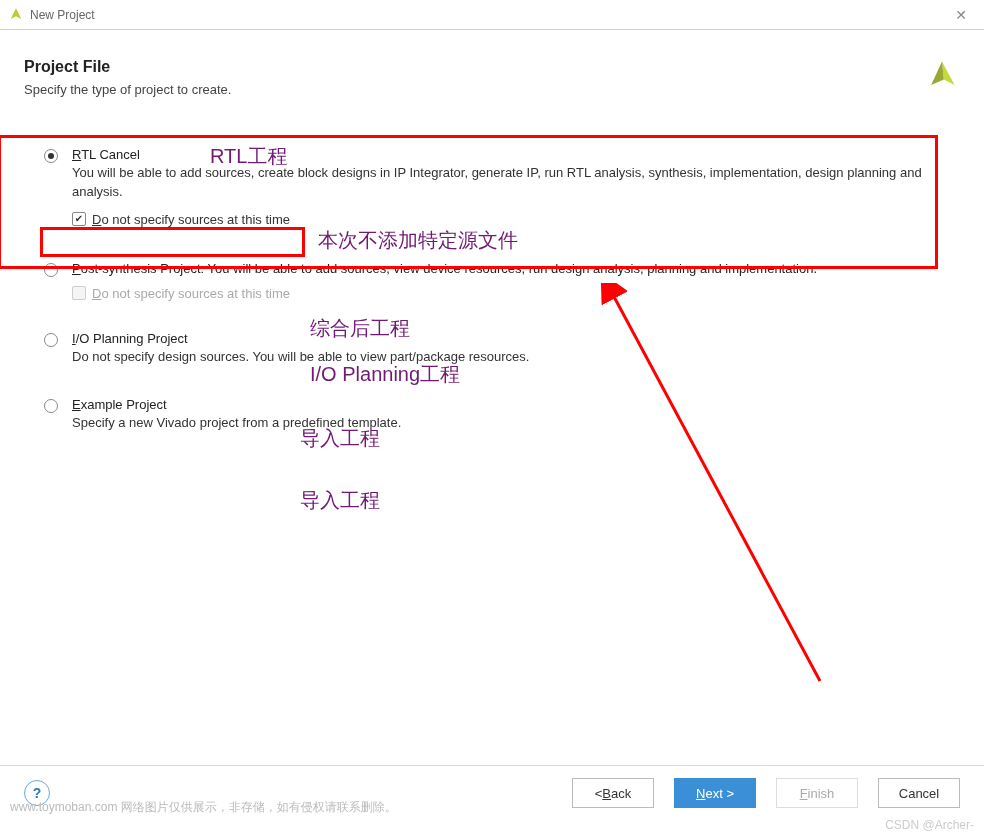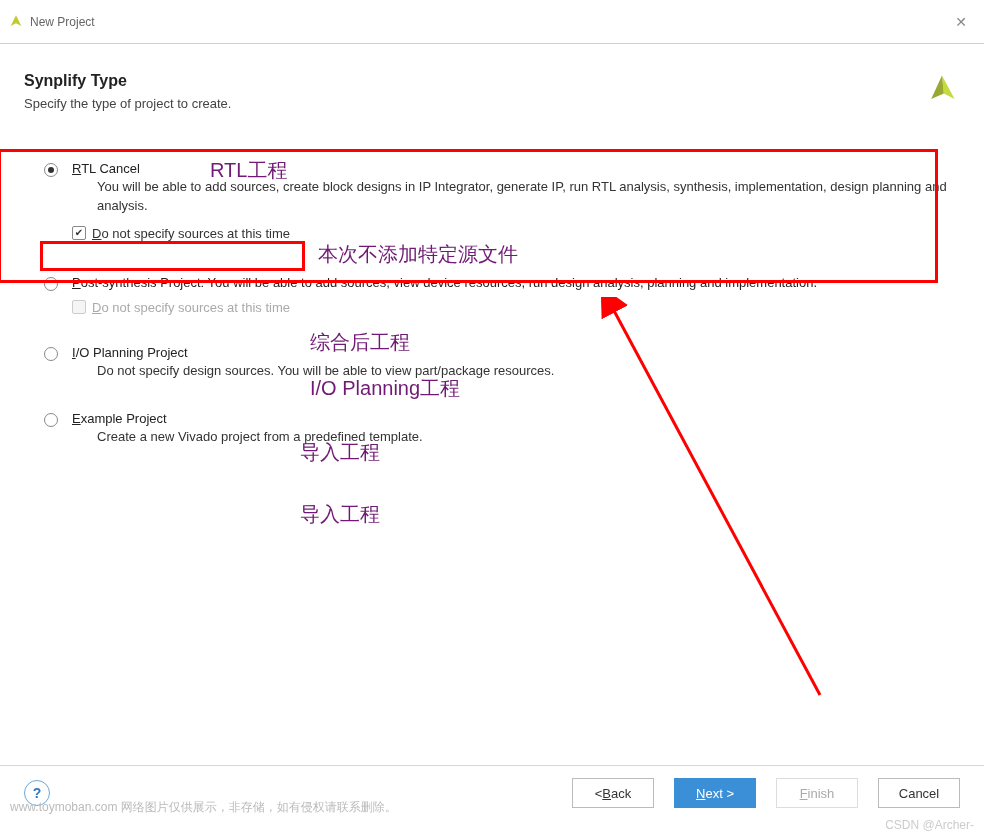--- a/index.html
+++ b/index.html
@@ -1,18 +1,18 @@
 <!DOCTYPE html>
 <html><head>
 <meta charset="utf-8">
 <style>
 * { box-sizing: border-box; margin: 0; padding: 0; }
 body { font-family: "Segoe UI", Arial, sans-serif; font-size: 13px; color: #333; background: #fff; width: 984px; height: 836px; position: relative; overflow: hidden; }
 
-.titlebar { height: 44px; border-bottom: 1px solid #d0d0d0; display: flex; align-items: center; padding: 0 8px; color: #666; }
+.titlebar { height: 30px; border-bottom: 1px solid #d0d0d0; display: flex; align-items: center; padding: 0 8px; color: #666; }
 .titlebar-icon { width: 16px; height: 16px; margin-right: 6px; }
 .titlebar-title { flex: 1; font-size: 12px; }
 .titlebar-close { width: 30px; text-align: center; color: #888; font-size: 14px; cursor: pointer; }
 
 .header { padding: 28px 24px 14px 24px; display: flex; align-items: flex-start; }
 .header-text { flex: 1; }
 .header-title { font-size: 16px; font-weight: bold; color: #222; margin-bottom: 6px; }
 .header-sub { font-size: 13px; color: #444; }
 .header-logo { width: 36px; height: 36px; }
 
@@ -20,21 +20,21 @@
 
 .hl-box-outer { position: absolute; border: 3px solid #f00; pointer-events: none; }
 .hl-box-inner { position: absolute; border: 3px solid #f00; pointer-events: none; }
 
 .option-row { display: flex; align-items: flex-start; padding: 6px 0 0 20px; margin-bottom: 8px; }
 .radio { width: 14px; height: 14px; border: 1px solid #888; border-radius: 50%; margin-top: 2px; margin-right: 14px; flex-shrink: 0; display: flex; align-items: center; justify-content: center; background: #fff; }
 .radio.selected::after { content: ""; width: 6px; height: 6px; background: #333; border-radius: 50%; display: block; }
 .opt-body { flex: 1; }
 .opt-title { font-size: 13px; color: #222; }
 .opt-title .u { text-decoration: underline; }
-.opt-desc { font-size: 13px; color: #333; margin-top: 2px; line-height: 1.45; margin-left: 25px; }
+.opt-desc { font-size: 13px; color: #333; margin-top: 2px; line-height: 1.45; }
 
 .checkbox-row { display: flex; align-items: center; margin-top: 10px; margin-bottom: 6px; padding-left: 0px; }
 .checkbox { width: 14px; height: 14px; border: 1px solid #888; border-radius: 2px; margin-right: 6px; display: flex; align-items: center; justify-content: center; background: #fff; }
 .checkbox.checked::after { content: "✔"; font-size: 10px; color: #333; line-height: 1; }
 .checkbox.disabled { border-color: #ccc; background: #f5f5f5; }
 .cb-label { font-size: 13px; }
 .cb-label .u { text-decoration: underline; }
 .cb-label.disabled { color: #aaa; }
 
 .annot { position: absolute; color: #701a75; font-size: 20px; font-family: "Microsoft YaHei", Arial, sans-serif; pointer-events: none; white-space: nowrap; }
@@ -58,21 +58,21 @@
 <div class="titlebar">
   <svg class="titlebar-icon" viewBox="0 0 24 24">
       <path fill="#c0ca33" d="M12 2 L20 18 L12 14 L4 18 Z"></path>
     </svg>
   <span class="titlebar-title">New Project</span>
   <span class="titlebar-close">✕</span>
 </div>
 
 <div class="header">
   <div class="header-text">
-    <div class="header-title">Synplify Type</div>
+    <div class="header-title">Project File</div>
     <div class="header-sub">Specify the type of project to create.</div>
   </div>
   <svg class="header-logo" viewBox="0 0 40 40">
     <path fill="#c6d93f" d="M20 4 L34 30 L22 24 Z"></path>
     <path fill="#9aa832" d="M20 4 L22 24 L8 30 Z"></path>
   </svg>
 </div>
 
 <div class="content">
 
@@ -118,21 +118,21 @@
 
   <div style="height:8px;"></div>
 
 
   <div style="height:8px;"></div>
 
   <div class="option-row">
     <div class="radio"></div>
     <div class="opt-body">
       <div class="opt-title"><span class="u">E</span><span>xample Project</span></div>
-      <div class="opt-desc">Create a new Vivado project from a predefined template.</div>
+      <div class="opt-desc">Specify a new Vivado project from a predefined template.</div>
     </div>
   </div>
 
   <div class="annot" style="left:210px; top:32px;">RTL工程</div>
   <div class="annot" style="left:318px; top:116px;">本次不添加特定源文件</div>
   <div class="annot" style="left:310px; top:204px;">综合后工程</div>
   <div class="annot" style="left:310px; top:250px;">I/O Planning工程</div>
   <div class="annot" style="left:300px; top:314px;">导入工程</div>
   <div class="annot" style="left:300px; top:376px;">导入工程</div>
 

